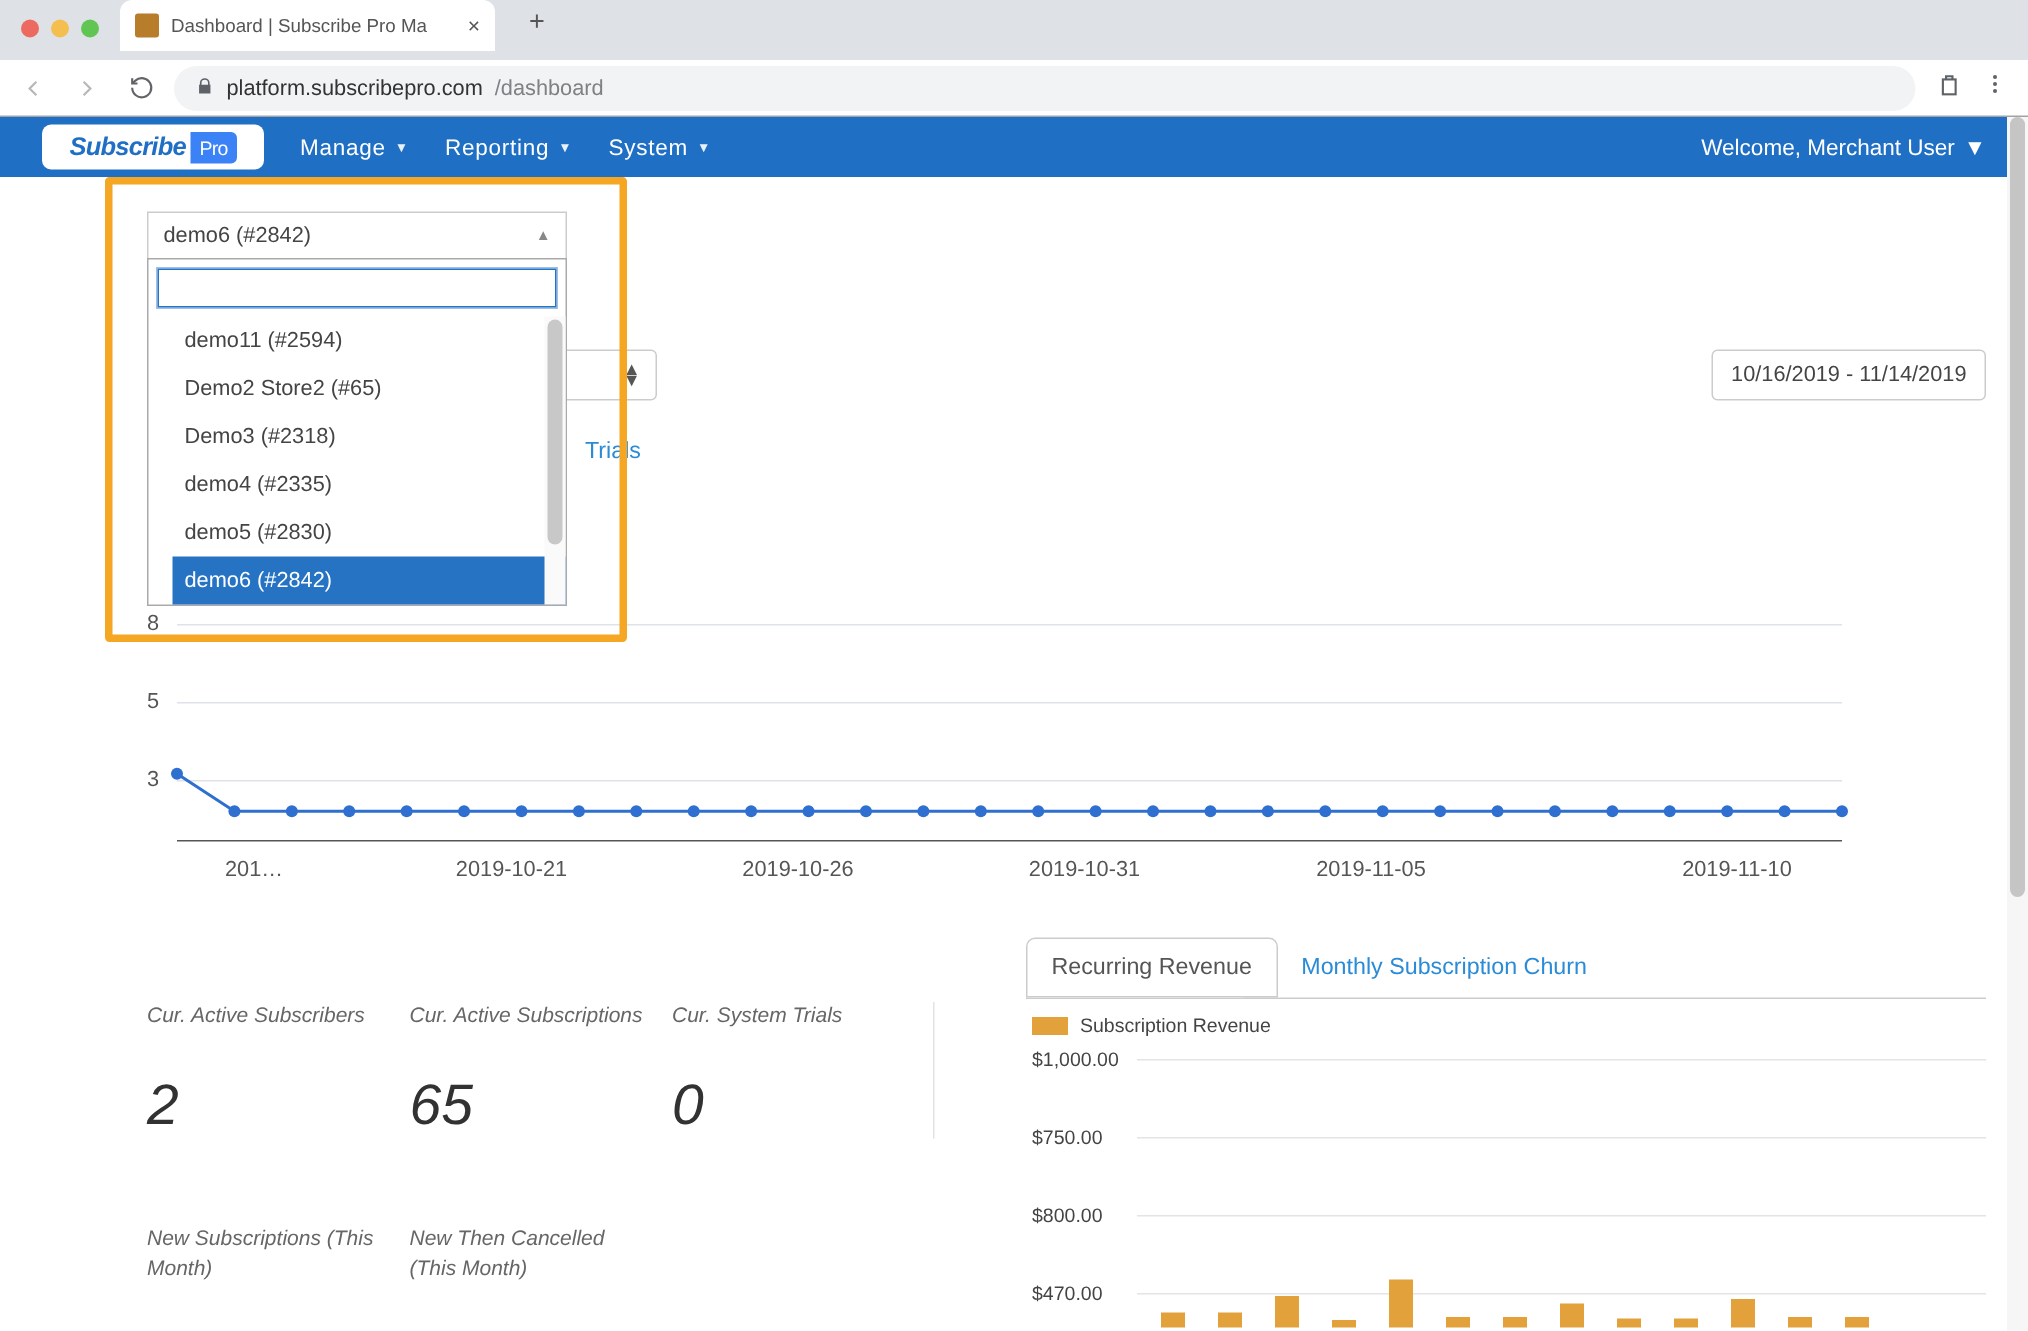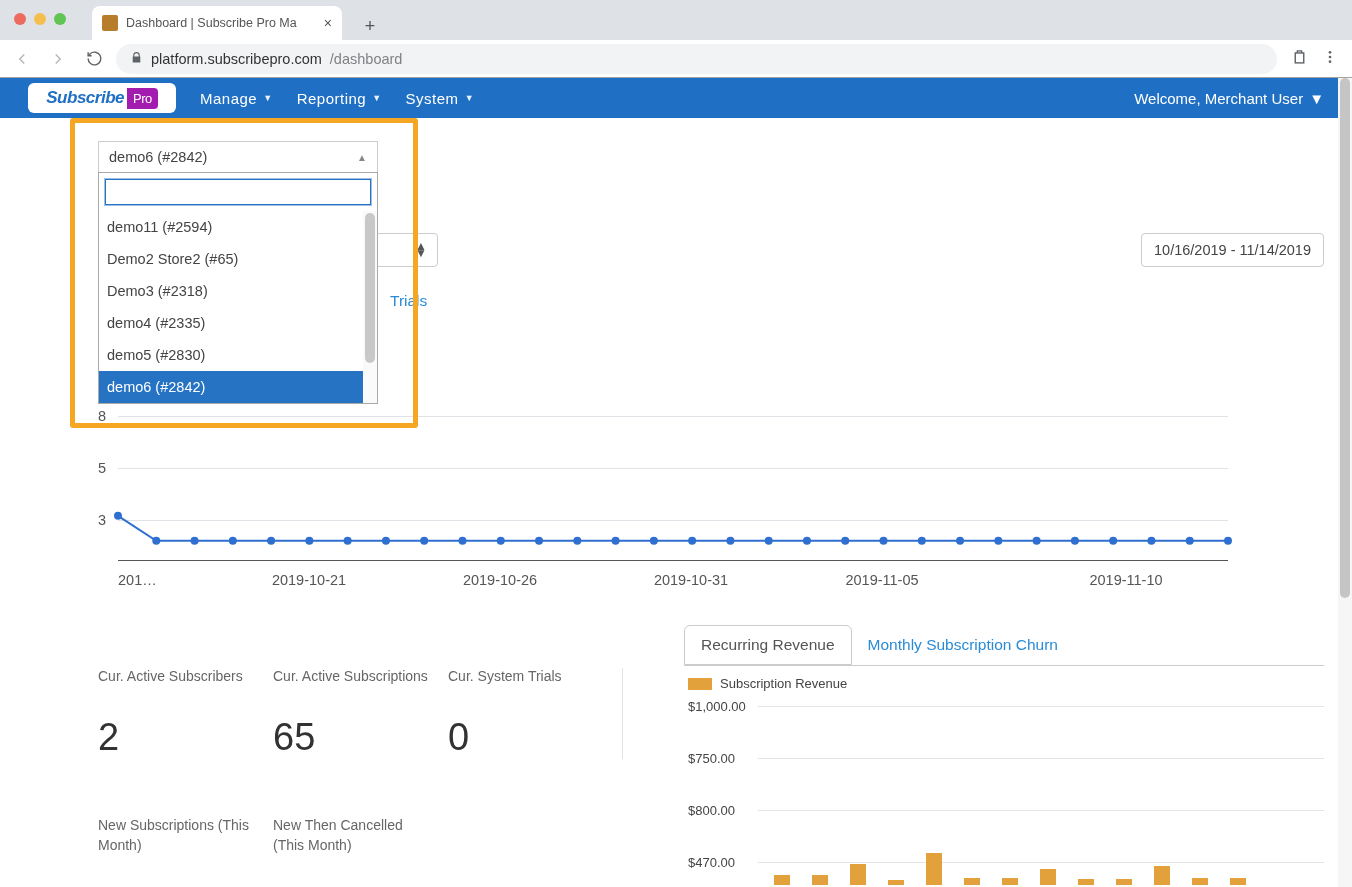--- a/index.html
+++ b/index.html
@@ -1,69 +1,69 @@
 <!DOCTYPE html>
 <html><head>
 <meta charset="utf-8">
 <style>
   * { box-sizing: border-box; margin: 0; padding: 0; }
   html, body { width: 1352px; height: 887px; font-family: -apple-system, BlinkMacSystemFont, "Segoe UI", Helvetica, Arial, sans-serif; overflow: hidden; background:#fff; }
   
   .chrome { width:1352px; height:887px; display:flex; flex-direction:column; background:#fff; }
-  .tabbar { height:40px; background:#dee1e6; display:flex; align-items:flex-end; padding-left:22px; position:relative; }
+  .tabbar { height:40px; background:#dee1e6; display:flex; padding-left:10px; position:relative; }
   .traffic { position:absolute; top:13px; left:14px; display:flex; gap:8px; }
   .traffic span { width:12px; height:12px; border-radius:50%; display:inline-block; }
   .tab { margin-left:70px; background:#fff; height:34px; border-radius:8px 8px 0 0; display:flex; align-items:center; padding:0 10px; width:250px; font-size:12.5px; color:#555; gap:8px; }
   .tab .favicon { width:16px; height:16px; background:#b77d2b; border-radius:2px; display:inline-block; }
   .tab .title { flex:1; overflow:hidden; text-overflow:ellipsis; white-space:nowrap; }
   .tab .close { color:#555; font-size:14px; }
   .newtab { margin-left:14px; width:28px; height:28px; display:flex; align-items:center; justify-content:center; color:#555; font-size:18px; }
   .urlbar-row { height:38px; background:#fff; border-bottom:1px solid #a3a3a3; display:flex; align-items:center; padding:0 8px; gap:8px; }
   .nav-ico { width:28px; height:28px; display:flex; align-items:center; justify-content:center; color:#606367; }
   .nav-ico.disabled { color:#b8b8b8; }
   .urlbar { flex:1; height:30px; border-radius:15px; background:#f1f3f4; display:flex; align-items:center; padding:0 14px; font-size:14.5px; color:#333; gap:8px; }
   .lock { color:#5f6368; font-size:12px; }
   .url-dim { color:#808184; }
   .right-icons { display:flex; align-items:center; gap:14px; color:#5f6368; padding:0 6px; }
   
   .app-header { height:40px; background:#1f6fc4; display:flex; align-items:center; color:#fff; padding:0 28px; gap:24px; font-size:15px; position:relative; }
   .logo { width:148px; height:30px; background:#fff; border-radius:6px; color:#1f6fc4; font-weight:700; display:flex; align-items:center; justify-content:center; font-style:italic; font-size:17px; letter-spacing:-0.5px; }
-  .logo .pro { background:#a21caf; color:#fff; font-style:normal; border-radius:0 4px 4px 0; padding:3px 6px; margin-left:3px; font-size:13px; font-weight:400;}
+  .logo .pro { background:#3b82f6; color:#fff; font-style:normal; border-radius:0 4px 4px 0; padding:3px 6px; margin-left:3px; font-size:13px; font-weight:400;}
   .menu-item { display:flex; align-items:center; gap:6px; letter-spacing:0.5px;}
   .menu-item .caret { font-size:9px; opacity:.9; }
   .welcome { margin-left:auto; font-size:15px; display:flex; align-items:center; gap:6px;}
   
   .highlight-box { position:absolute; left:70px; top:118px; width:348px; height:310px; border:5px solid #f5a623; border-radius:3px; z-index:20; pointer-events:none; }
   .select-control { position:absolute; left:98px; top:141px; width:280px; height:32px; border:1px solid #ccc; background:#fff; display:flex; align-items:center; justify-content:space-between; padding:0 10px; font-size:14.5px; color:#444; z-index:21; }
   .select-arrow { color:#888; font-size:10px;}
   .dropdown { position:absolute; left:98px; top:172px; width:280px; border:1px solid #aaa; background:#fff; z-index:22; font-size:14.5px; color:#444; }
   .dropdown .search { padding:6px; }
   .dropdown .search input { width:100%; height:26px; border:1.5px solid #2673c3; outline:1.5px solid rgba(38,115,195,.45); outline-offset:0; padding:0 6px; }
-  .dropdown .opts { position:relative; }
+  .dropdown .opts { position:relative;margin-left:16px; }
   .dropdown .opt { height:32px; display:flex; align-items:center; padding:0 8px; }
   .dropdown .opt.selected { background:#2673c3; color:#fff; }
   .dropdown .scroll { position:absolute; right:0; top:0; width:14px; height:100%; background:#fafafa; }
   .dropdown .scroll .thumb { position:absolute; right:2px; top:2px; width:10px; height:150px; background:#c8c8c8; border-radius:5px;}
   
   .filters-row { position:absolute; left:98px; top:233px; display:flex; gap:14px; align-items:center; z-index:1; pointer-events:none; }
   .filter-box { height:34px; border:1px solid #ccc; border-radius:4px; display:flex; align-items:center; padding:0 10px; font-size:14.5px; color:#444; gap:6px; background:#fff;}
   .filter-box .updn { font-size:12px; line-height:7px; color:#555; }
   .daterange { position:absolute; right:28px; top:233px; height:34px; border:1px solid #ccc; border-radius:4px; display:flex; align-items:center; padding:0 12px; font-size:14.5px; color:#444; z-index:1;}
   
   .tab-link { position:absolute; left:390px; top:292px; color:#2a8bd6; font-size:15.5px; z-index:1; }
   
   .chart1 { position:absolute; left:98px; top:328px; width:1130px; height:270px; z-index:1; }
   .gridline { position:absolute; left:20px; right:0; border-top:1px solid #dfe2e6; }
   .ylabel { position:absolute; left:0; font-size:14.5px; color:#555; transform:translateY(-50%); }
   .xaxis { position:absolute; left:20px; right:0; top:232px; border-top:1px solid #555; }
-  .xlabel { position:absolute; top:244px; font-size:14.5px; color:#555; transform:translateX(-50%); white-space:nowrap;}
+  .xlabel { position:absolute; top:244px; font-size:14.5px; color:#555; transform:translateX(-50%); white-space:nowrap;margin-left:32px;}
   svg.series { position:absolute; left:20px; top:0; width:1110px; height:232px; overflow:visible; }
   
   .stats { position:absolute; left:98px; top:668px; display:flex; z-index:1; }
-  .stat { width:175px; padding-right:18px;}
+  .stat { width:175px; padding-right:18px;font-style:italic;}
   .stat.bordered { border-right:1px solid #e2e2e2; }
   .stat .label { font-size:14px; color:#666; min-height:32px; }
   .stat .value { font-size:38px; font-weight:400; color:#323232; margin-top:16px; }
   .stats2 { position:absolute; left:98px; top:815px; display:flex; gap:0; z-index:1; }
   .stats2 .stat .label { font-size:14px; color:#666; line-height:1.45;}
   
   .rev-tabs { position:absolute; left:684px; top:625px; display:flex; z-index:1;text-align:center; }
   .rev-tab { height:40px; border:1px solid #ccc; background:#fff; padding:0 16px; display:flex; align-items:center; font-size:15.5px; color:#555; border-radius:6px 6px 0 0; }
   .rev-tab.inactive { border:none; color:#2a8bd6; }
   .rev-tabs .sep-cover { position:absolute; left:1px; bottom:-1px; width:144px; height:1px; background:#fff;}

